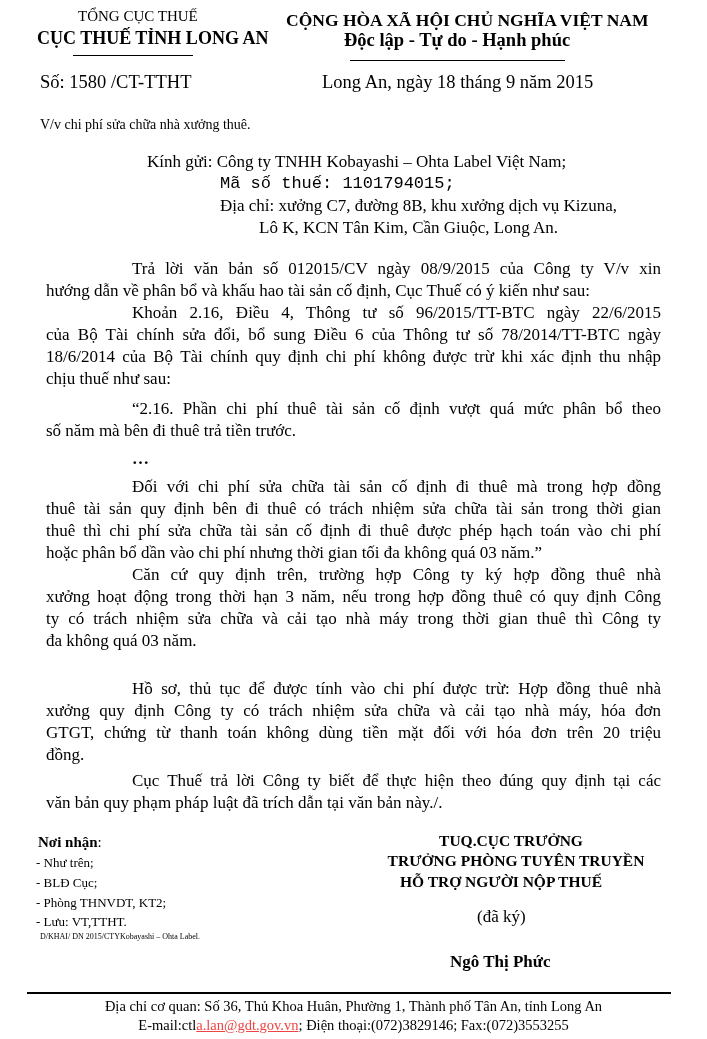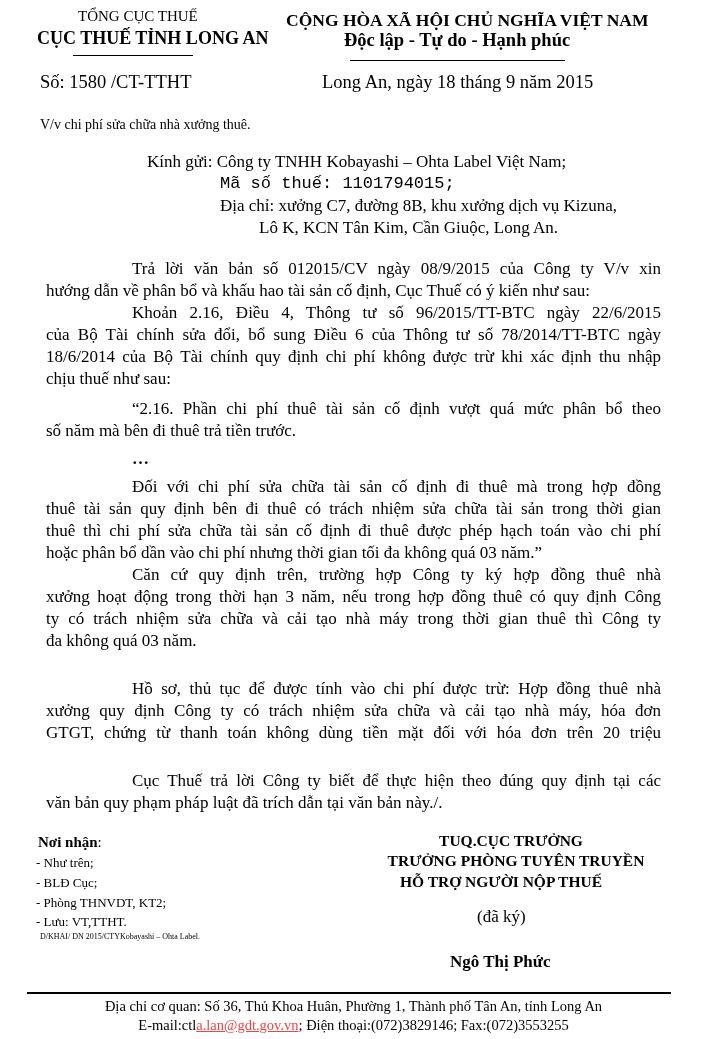--- a/index.html
+++ b/index.html
@@ -69,20 +69,21 @@
   <span class="justify-line" style="padding-left:86px;">Căn cứ quy định trên, trường hợp Công ty ký hợp đồng thuê nhà</span>
   <span class="justify-line">xưởng hoạt động trong thời hạn 3 năm, nếu trong hợp đồng thuê có quy định Công</span>
   <span class="justify-line">ty có trách nhiệm sửa chữa và cải tạo nhà máy trong thời gian thuê thì Công ty</span>
   <span class="last-line">đa không quá 03 năm.</span>
 </div>
 
 <div class="para body-text" style="top:678px;">
   <span class="justify-line" style="padding-left:86px;">Hồ sơ, thủ tục để được tính vào chi phí được trừ: Hợp đồng thuê nhà</span>
   <span class="justify-line">xưởng quy định Công ty có trách nhiệm sửa chữa và cải tạo nhà máy, hóa đơn</span>
   <span class="justify-line">GTGT, chứng từ thanh toán không dùng tiền mặt đối với hóa đơn trên 20 triệu</span>
+  <span class="last-line">đồng.</span>
 </div>
 
 <div class="para body-text" style="top:770px;">
   <span class="justify-line" style="padding-left:86px;">Cục Thuế trả lời Công ty biết để thực hiện theo đúng quy định tại các</span>
   <span class="last-line">văn bản quy phạm pháp luật đã trích dẫn tại văn bản này./.</span>
 </div>
 
 <div class="abs" style="left:38px; top:834px; font-size:15px;">
   <span class="bold italic">Nơi nhận</span><span>:</span>
 </div>

